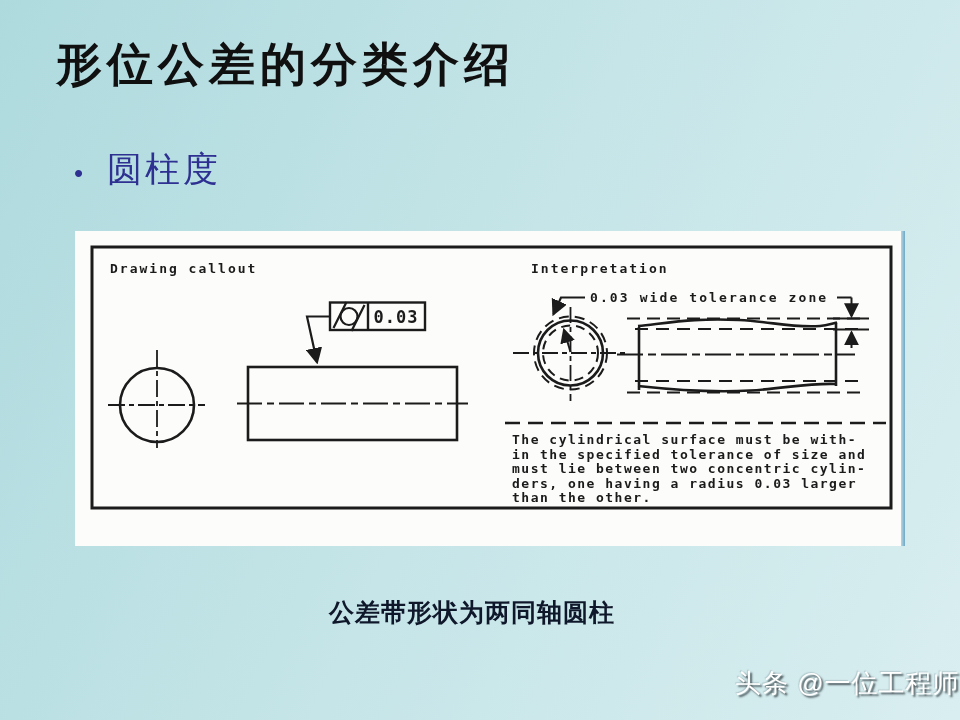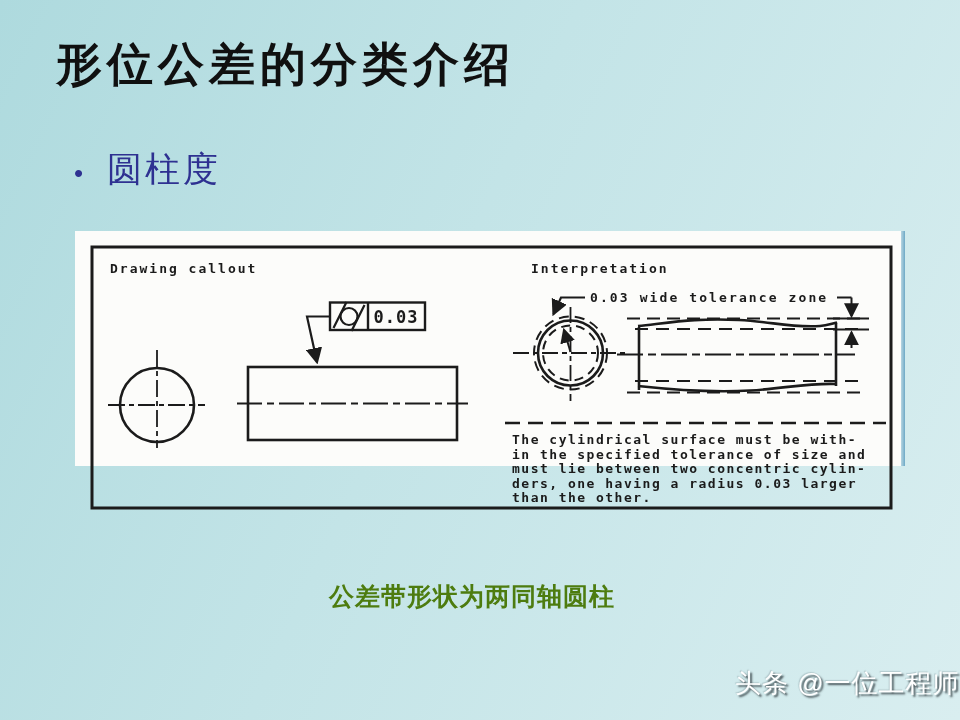--- a/index.html
+++ b/index.html
@@ -25,33 +25,33 @@
     font-size: 26px; color: #2e3191; line-height: 1;
   }
   .bullet-text {
     position: absolute; left: 33px; top: 0px;
     font-family: Liberation Mono, monospace;
     font-size: 35px; color: #2e3191; letter-spacing: 3px; white-space: nowrap;
   }
 
   .figure {
     position: absolute; left: 75px; top: 231px;
-    width: 830px; height: 235px;
+    width: 830px; height: 315px;
     background: #fcfcfa;
   }
   .figure svg { display: block; }
   .scan-edge {
     position: absolute; right: 0; top: 0; width: 4px; height: 100%;
     background: linear-gradient(90deg, #b8d6e2, #6ea9c6);
   }
 
   .caption {
-    position: absolute; left: 329px; top: 580px;
+    position: absolute; left: 329px; top: 596px;
     font-family: Liberation Mono, monospace;
-    font-size: 25px; font-weight: 700; color: #4d7c0f;
+    font-size: 25px; font-weight: 700; color: #0f172a;
     letter-spacing: 1px; white-space: nowrap;
   }
 
   .watermark {
     position: absolute; left: 735px; top: 666px;
     font-size: 26px; font-weight: 400; color: #ffffff;
     letter-spacing: 1px; white-space: nowrap;
     text-shadow: 2px 2px 2px rgba(45,55,60,0.85), -1px -1px 1px rgba(120,140,145,0.35);
   }
 

